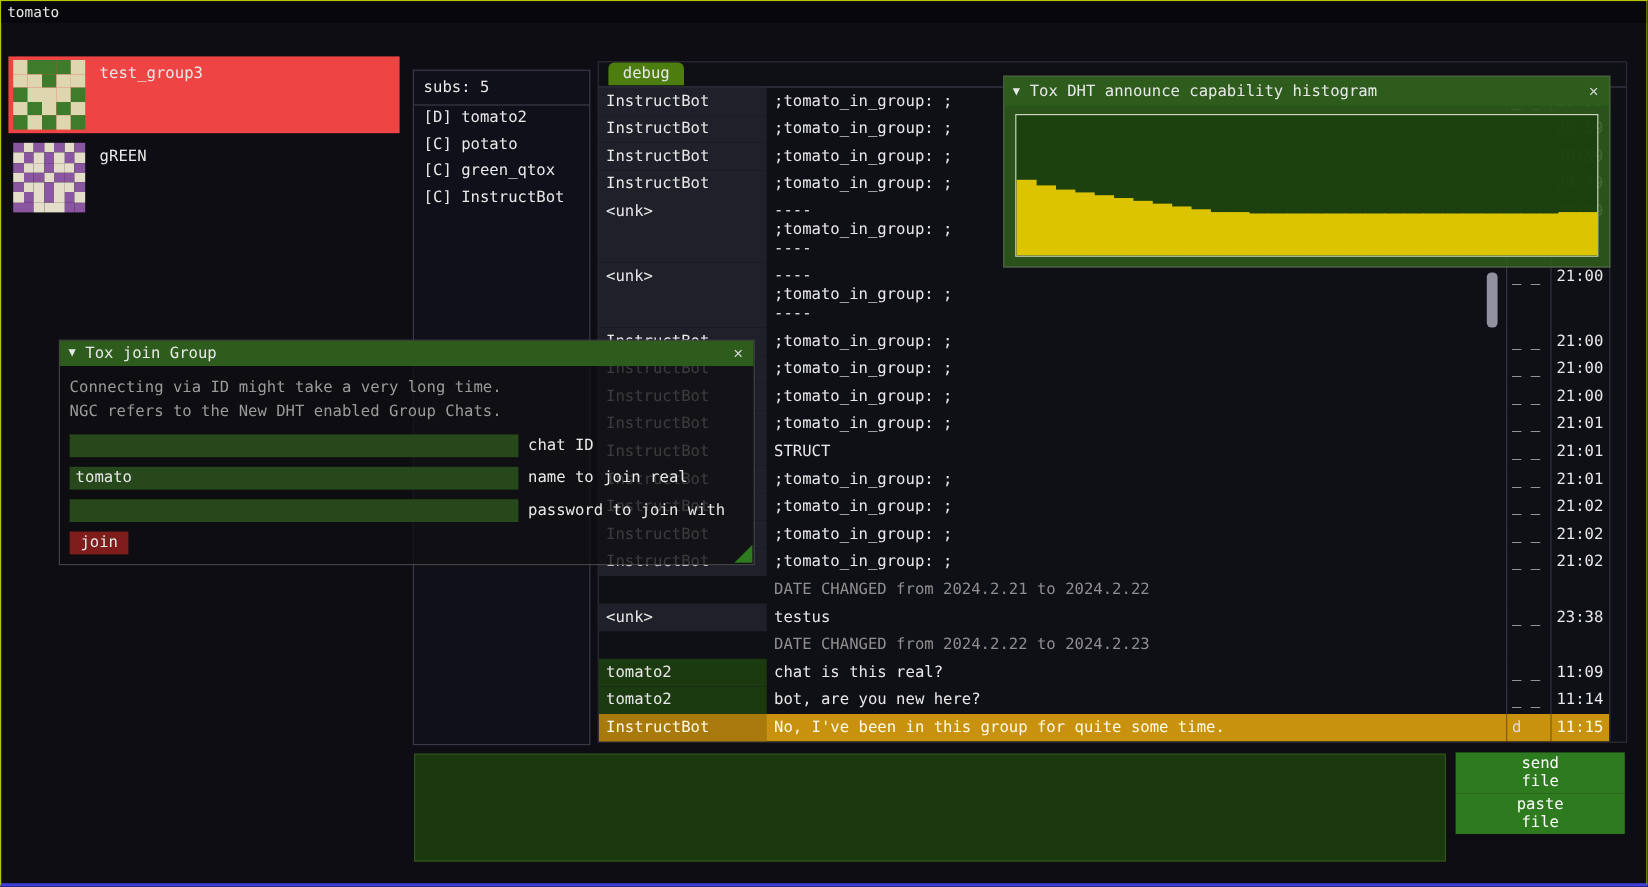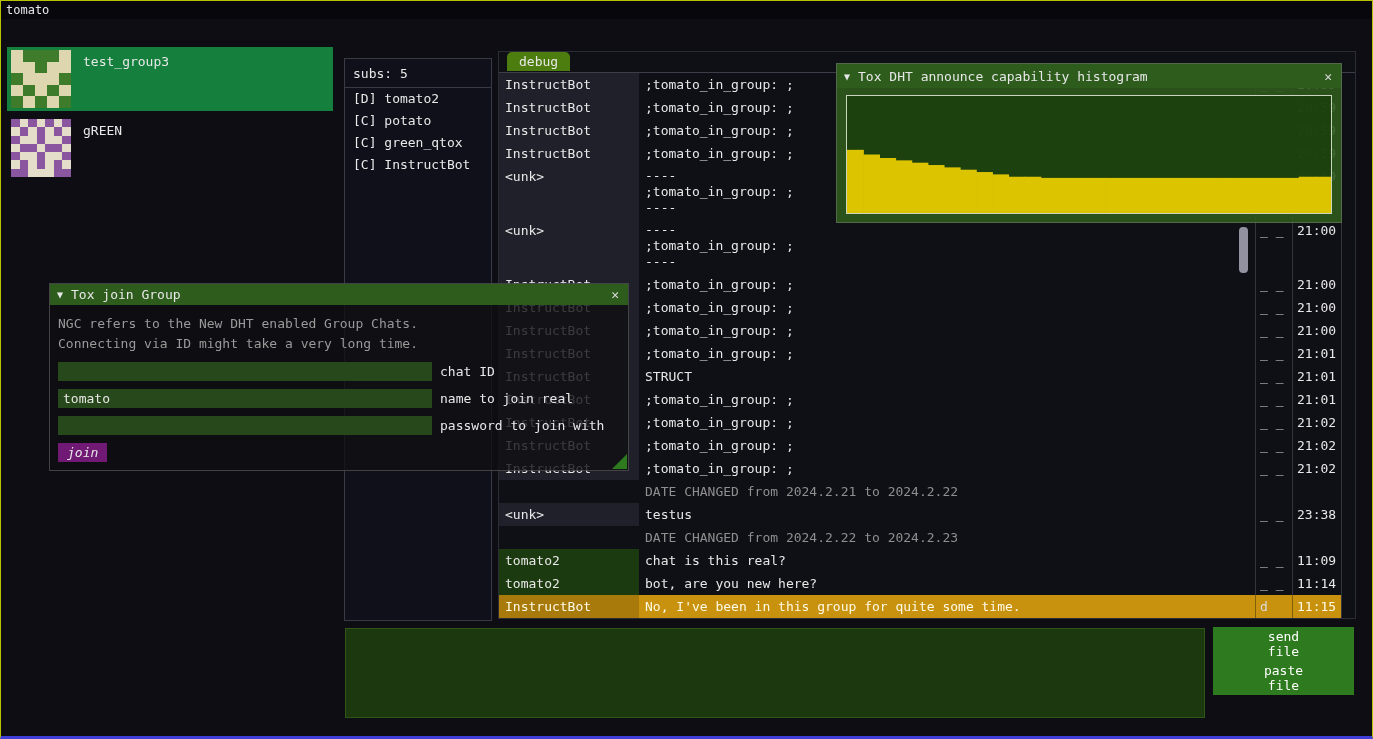--- a/index.html
+++ b/index.html
@@ -10,21 +10,21 @@
           border:1px solid #b7c400; border-bottom:3px solid #3f3fd8; overflow:hidden; }
 
   .titlebar { position:absolute; top:0; left:0; right:0; height:18px; background:#07070c;
               font-size:12px; padding:2px 5px; }
   .menubar { position:absolute; top:18px; left:0; right:0; height:23px; background:#16161f;
              display:flex; align-items:stretch; }
   .menu-item { padding:0 11px; line-height:23px; }
 
   .group-list { position:absolute; top:46px; left:6px; width:326px; }
   .group-row { display:flex; align-items:flex-start; padding:3px 4px; margin-bottom:5px; min-height:62px; }
-  .group-row.selected { background:#15803d; }
+  .group-row.selected { background:#ef4444; }
   .avatar { width:60px; height:58px; display:grid; flex:none; }
   .group-label { margin-left:12px; margin-top:4px; }
 
   .subs-panel { position:absolute; left:343px; top:57px; width:148px; height:563px;
                 background:#10101a; border:1px solid #3a3a46; }
   .subs-header { padding:7px 8px 6px; }
   .subs-divider { height:1px; background:#3a3a46; }
   .member-item { padding:2px 8px; line-height:18px; }
 
   .chat-panel { position:absolute; left:497px; top:50px; width:858px; height:568px;
@@ -59,21 +59,21 @@
   .close-btn { font-size:13px; color:#d8d8d8; padding:0 2px; }
 
   .join-window { left:48px; top:282px; width:580px; height:188px; background:rgba(15,15,19,0.8); }
   .join-body { padding:9px 8px 0; }
   .info-line { color:#9a9a9a; line-height:20px; }
   .join-fields { margin-top:8px; }
   .field-row { display:flex; align-items:center; margin-bottom:8px; }
   .text-input { width:374px; height:19px; background:#27481a; border:none; color:#e8e8e8;
                 font:inherit; padding:0 5px; }
   .field-label { margin-left:8px; }
-  .join-btn { display:inline-block; background:#701a75; padding:2px 9px;font-style:italic; }
+  .join-btn { display:inline-block; background:#7f1d1d; padding:2px 9px; }
   .grip { position:absolute; right:1px; bottom:1px; width:0; height:0;
           border-left:15px solid transparent; border-bottom:15px solid #2e7a1f; }
 
   .hist-window { left:835px; top:62px; width:506px; height:160px; background:rgba(47,90,28,0.9); }
   .hist-window .win-titlebar { height:24px; }
   .plot-frame { position:absolute; left:9px; top:31px; right:9px; bottom:8px;
                 background:rgba(26,60,12,0.82); border:1px solid #c9d6bd; }
   .plot-frame svg { width:100%; height:100%; display:block; }
 
   .composer-input { position:absolute; left:344px; top:627px; width:860px; height:90px;
@@ -340,22 +340,22 @@
 file</button>
 
   <div class="floating join-window">
     <div class="win-titlebar">
       <span class="collapse-arrow">▼</span>
       <span class="win-title">Tox join Group</span>
       <span class="close-btn">✕</span>
     </div>
     <div class="join-body">
       <div>
+          <div class="info-line">Connecting via ID might take a very long time.</div>
           <div class="info-line">NGC refers to the New DHT enabled Group Chats.</div>
-          <div class="info-line">Connecting via ID might take a very long time.</div>
         </div>
       <div class="join-fields">
           <div class="field-row">
             <input type="text" class="text-input" style="">
             <div class="field-label">chat ID</div>
           </div>
           <div class="field-row">
             <input type="text" class="text-input" value="tomato" style="">
             <div class="field-label">name to join real</div>
           </div>

